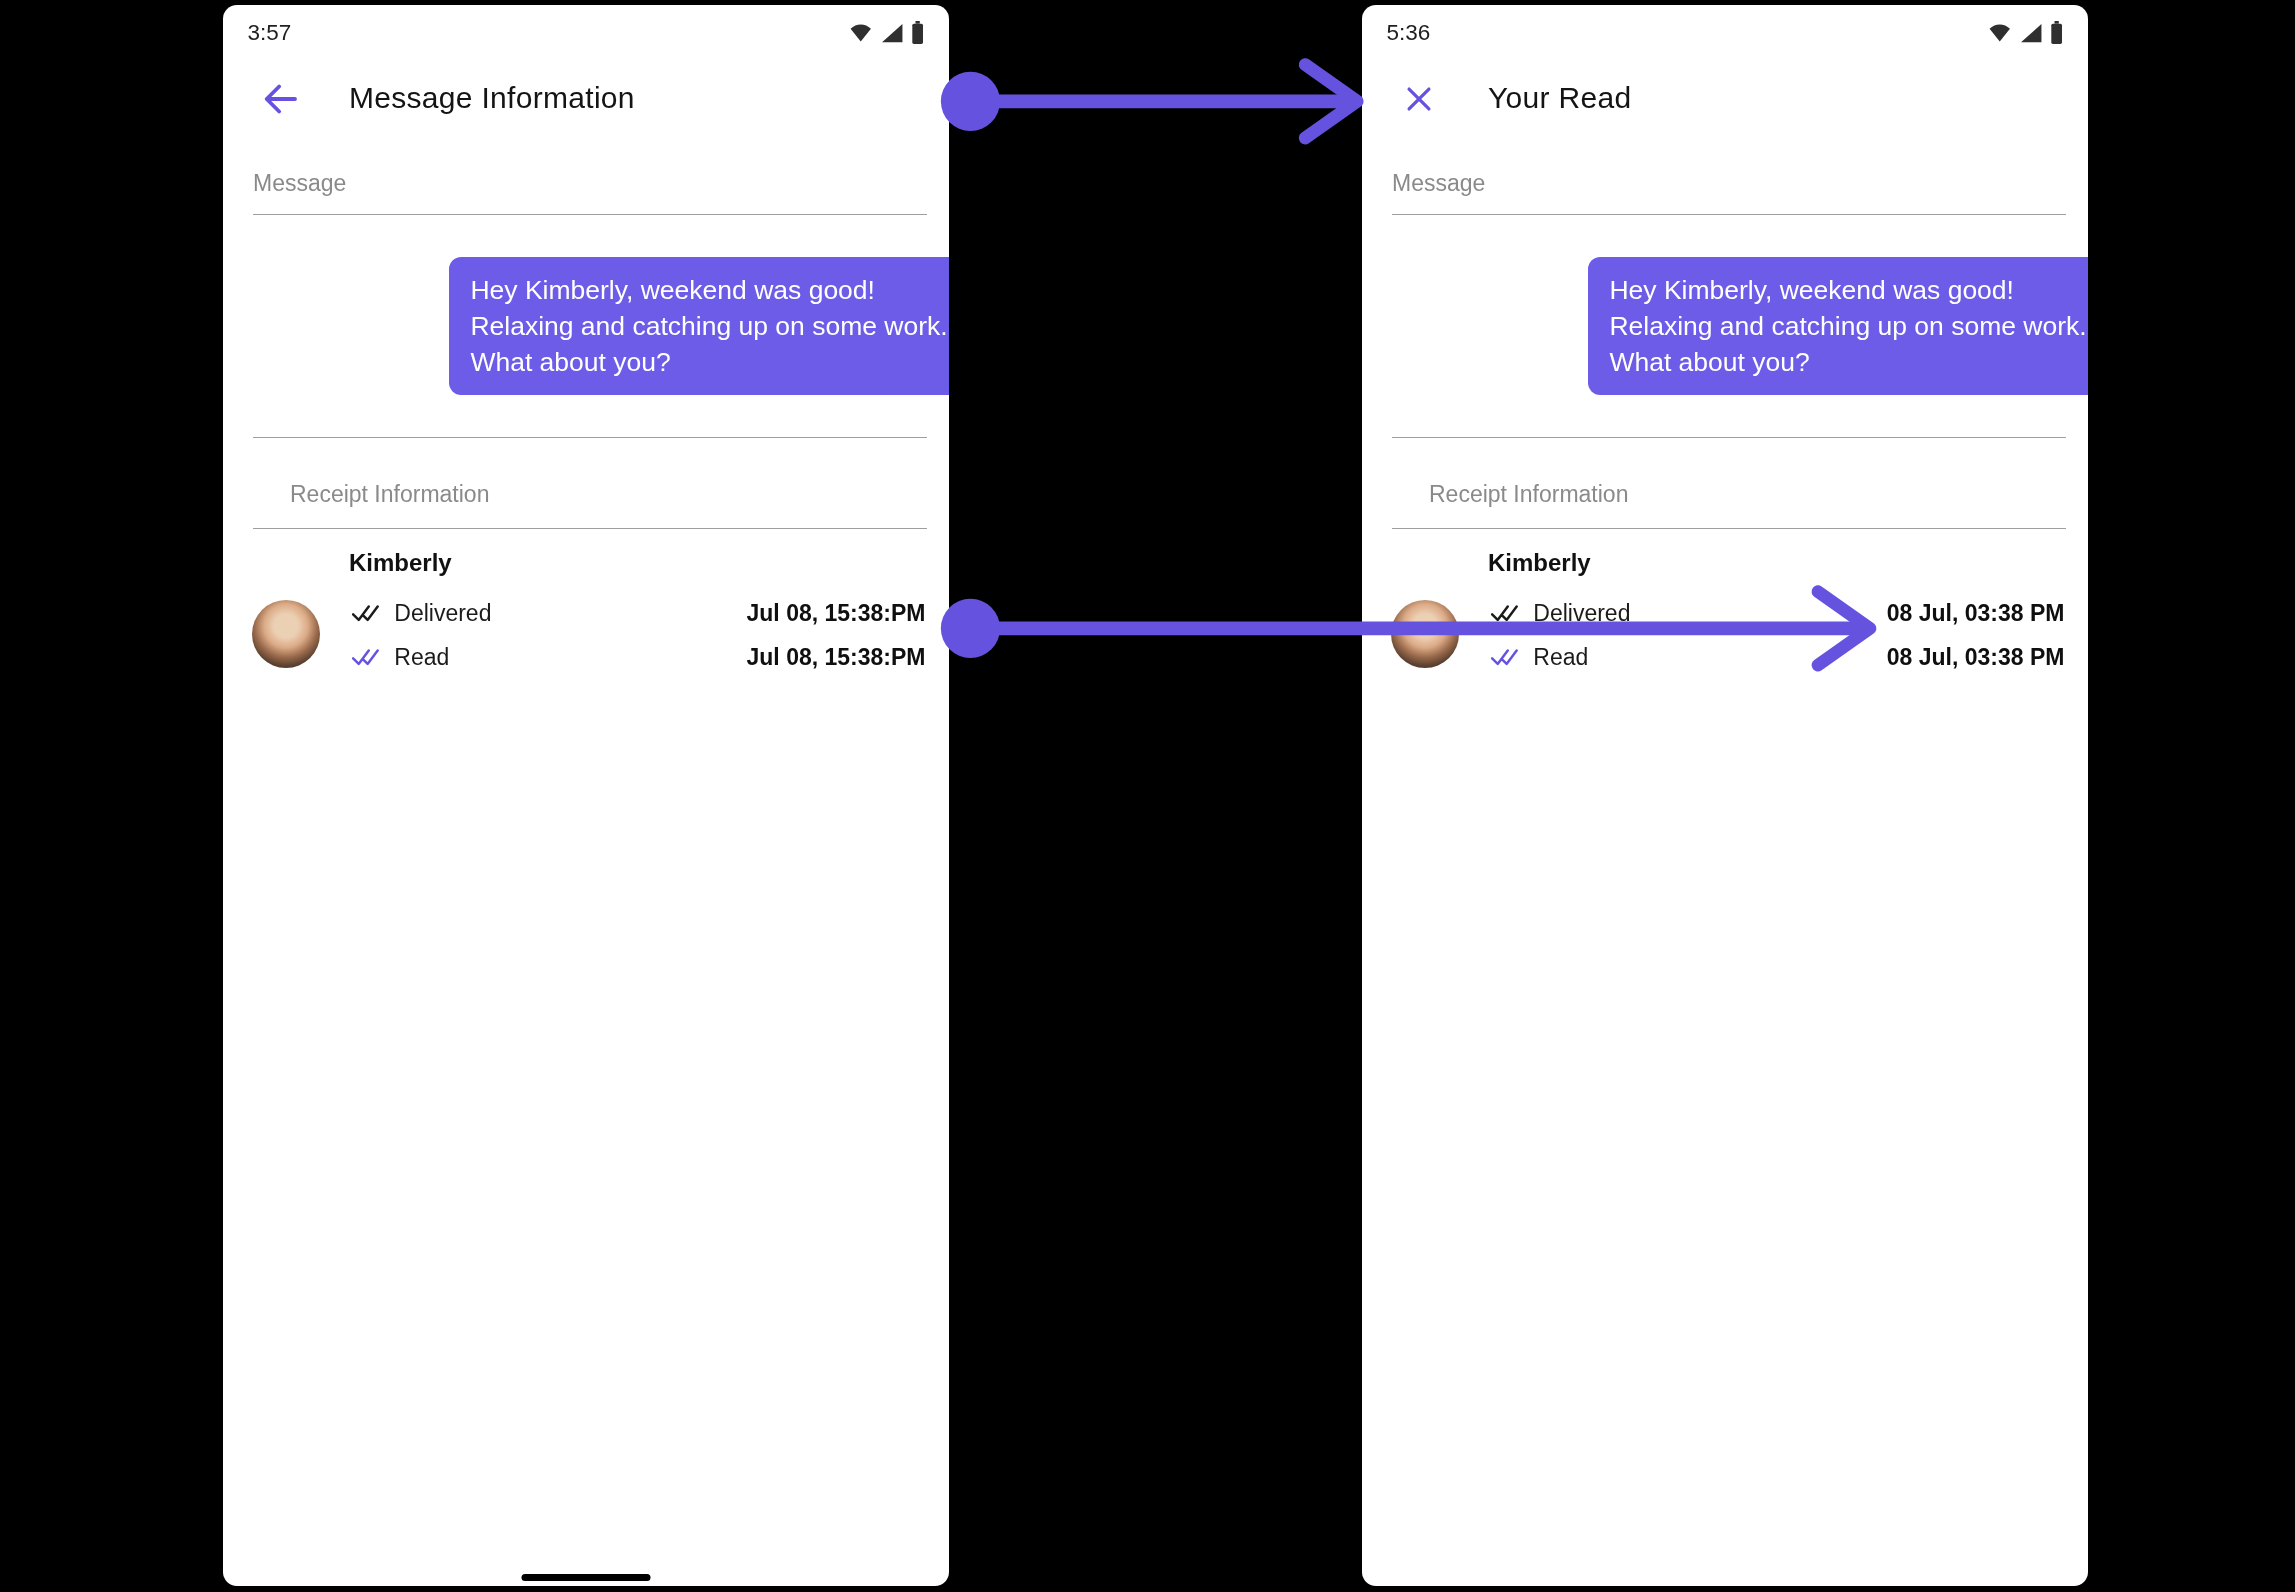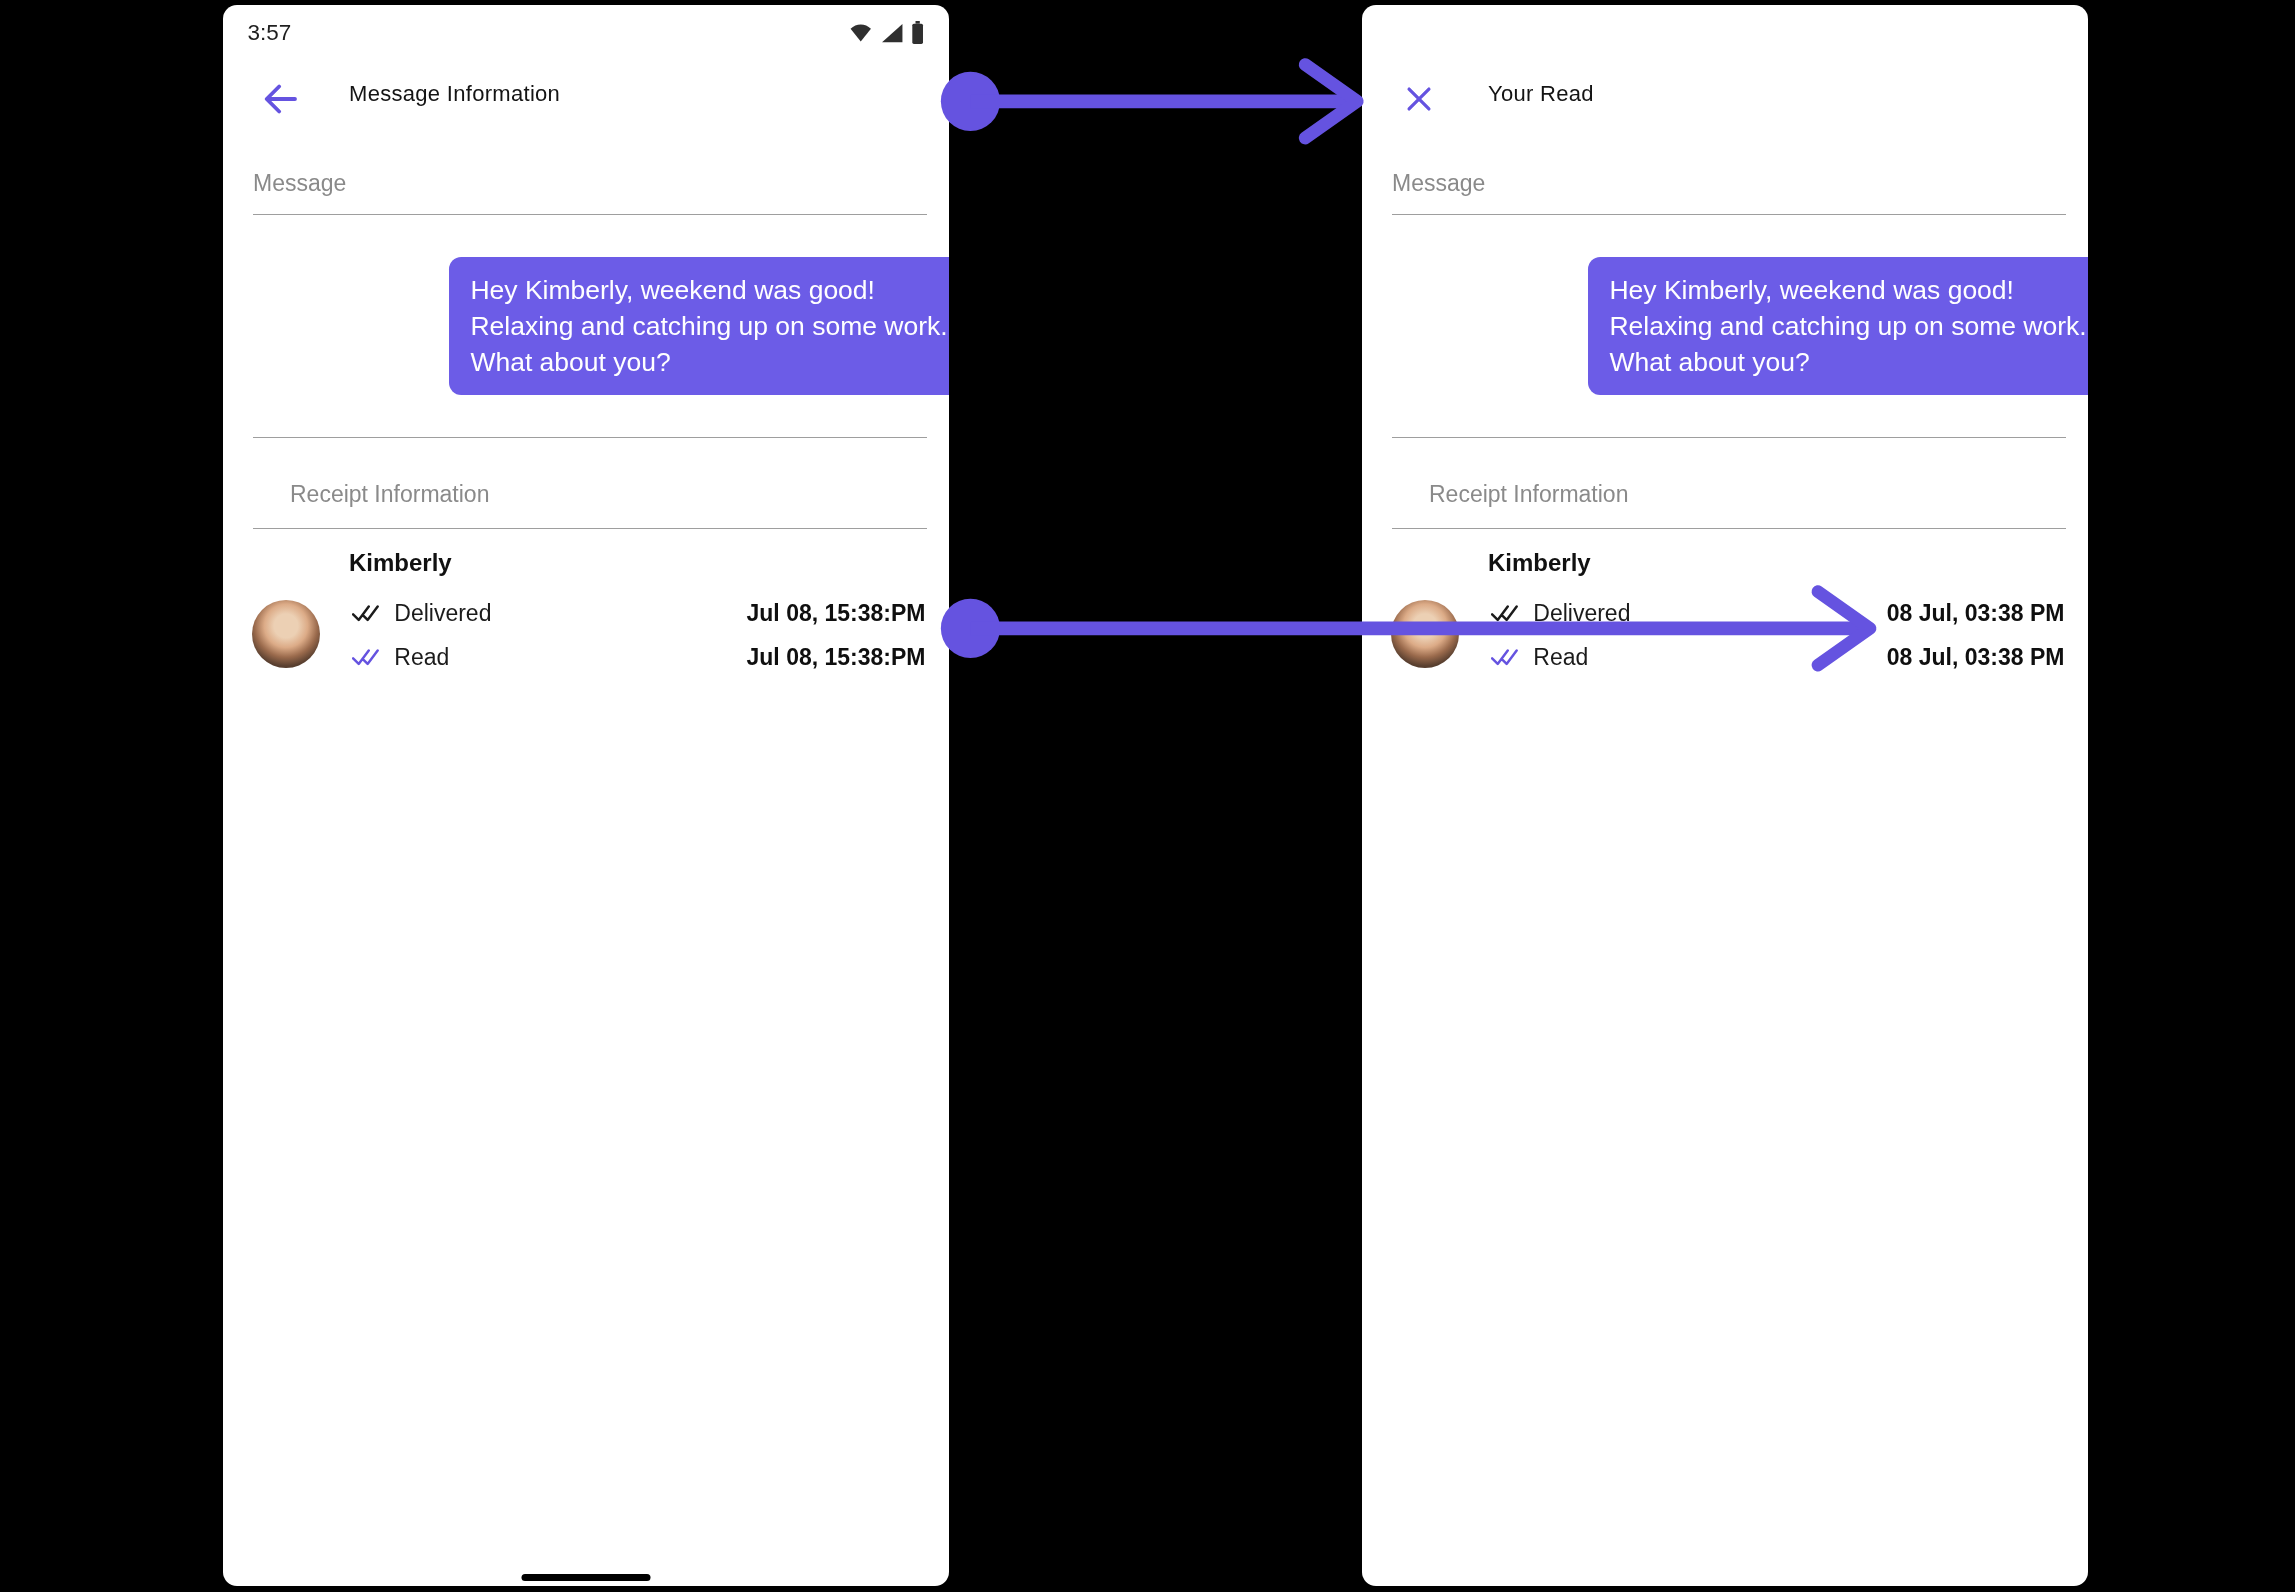--- a/index.html
+++ b/index.html
@@ -31,21 +31,21 @@
   .status-time{font-size:22.5px;color:#1f1f1f;}
   .status-icons{margin-left:auto;display:flex;align-items:center;gap:8.2px;color:#2f2f2f;}
   .status-icons svg{display:block;}
 
   .nav-btn{
     position:absolute;left:34px;top:72px;width:45px;height:45px;
     display:flex;align-items:center;justify-content:center;color:var(--accent);
     background:none;border:none;cursor:pointer;
   }
   .page-title{
-    position:absolute;left:126px;top:76px;font-size:22px;font-weight:500;color:#141414;
+    position:absolute;left:126px;top:76px;font-size:30px;font-weight:500;color:#141414;
     letter-spacing:0.3px;white-space:nowrap;
   }
 
   .section-label{position:absolute;left:30px;font-size:23px;color:var(--label-gray);}
   .label-message{top:165px;}
   .label-receipt{top:476px;margin-left:37px;}
   .divider{position:absolute;left:30px;width:674px;height:1.5px;background:var(--divider);}
   .div-1{top:209px;}
   .div-2{top:432px;}
   .div-3{top:523px;}
@@ -132,20 +132,35 @@
         <path d="M1 10 L6 15 L15 3 M9.5 10.5 L14 15 L23 3" stroke="currentColor" stroke-width="2.2" fill="none" stroke-linecap="round" stroke-linejoin="round"></path>
       </svg>
     <span class="receipt-status">Read</span>
     <span class="receipt-time">Jul 08, 15:38:PM</span>
   </div>
 
   <div class="gesture-handle"></div>
 </section>
 
 <section class="phone" id="phone-right">
+  <div class="statusbar">
+    <span class="status-time">5:36</span>
+    <span class="status-icons">
+      <svg width="23.5" height="19.4" viewBox="0 0 24 20">
+          <path fill="currentColor" d="M12 19 L1.5 6 C4.5 3 8 1.5 12 1.5 C16 1.5 19.5 3 22.5 6 Z"></path>
+        </svg>
+      <svg width="22.5" height="20.4" viewBox="0 0 22 20">
+          <path fill="currentColor" d="M21 1 L21 19 L1 19 Z"></path>
+        </svg>
+      <svg width="13.3" height="23.5" viewBox="0 0 12 22">
+          <rect x="4" y="0" width="4" height="2.5" fill="currentColor"></rect>
+          <rect x="1" y="2.5" width="10" height="19" rx="1.5" fill="currentColor"></rect>
+        </svg>
+    </span>
+  </div>
 
   <button class="nav-btn">
     <svg width="34" height="34" viewBox="0 0 24 24">
       <path d="M5 5 L19 19 M19 5 L5 19" stroke="currentColor" stroke-width="2.3" fill="none" stroke-linecap="round"></path>
     </svg>
   </button>
   <h1 class="page-title">Your Read</h1>
 
   <div class="section-label label-message">Message</div>
   <div class="divider div-1"></div>

